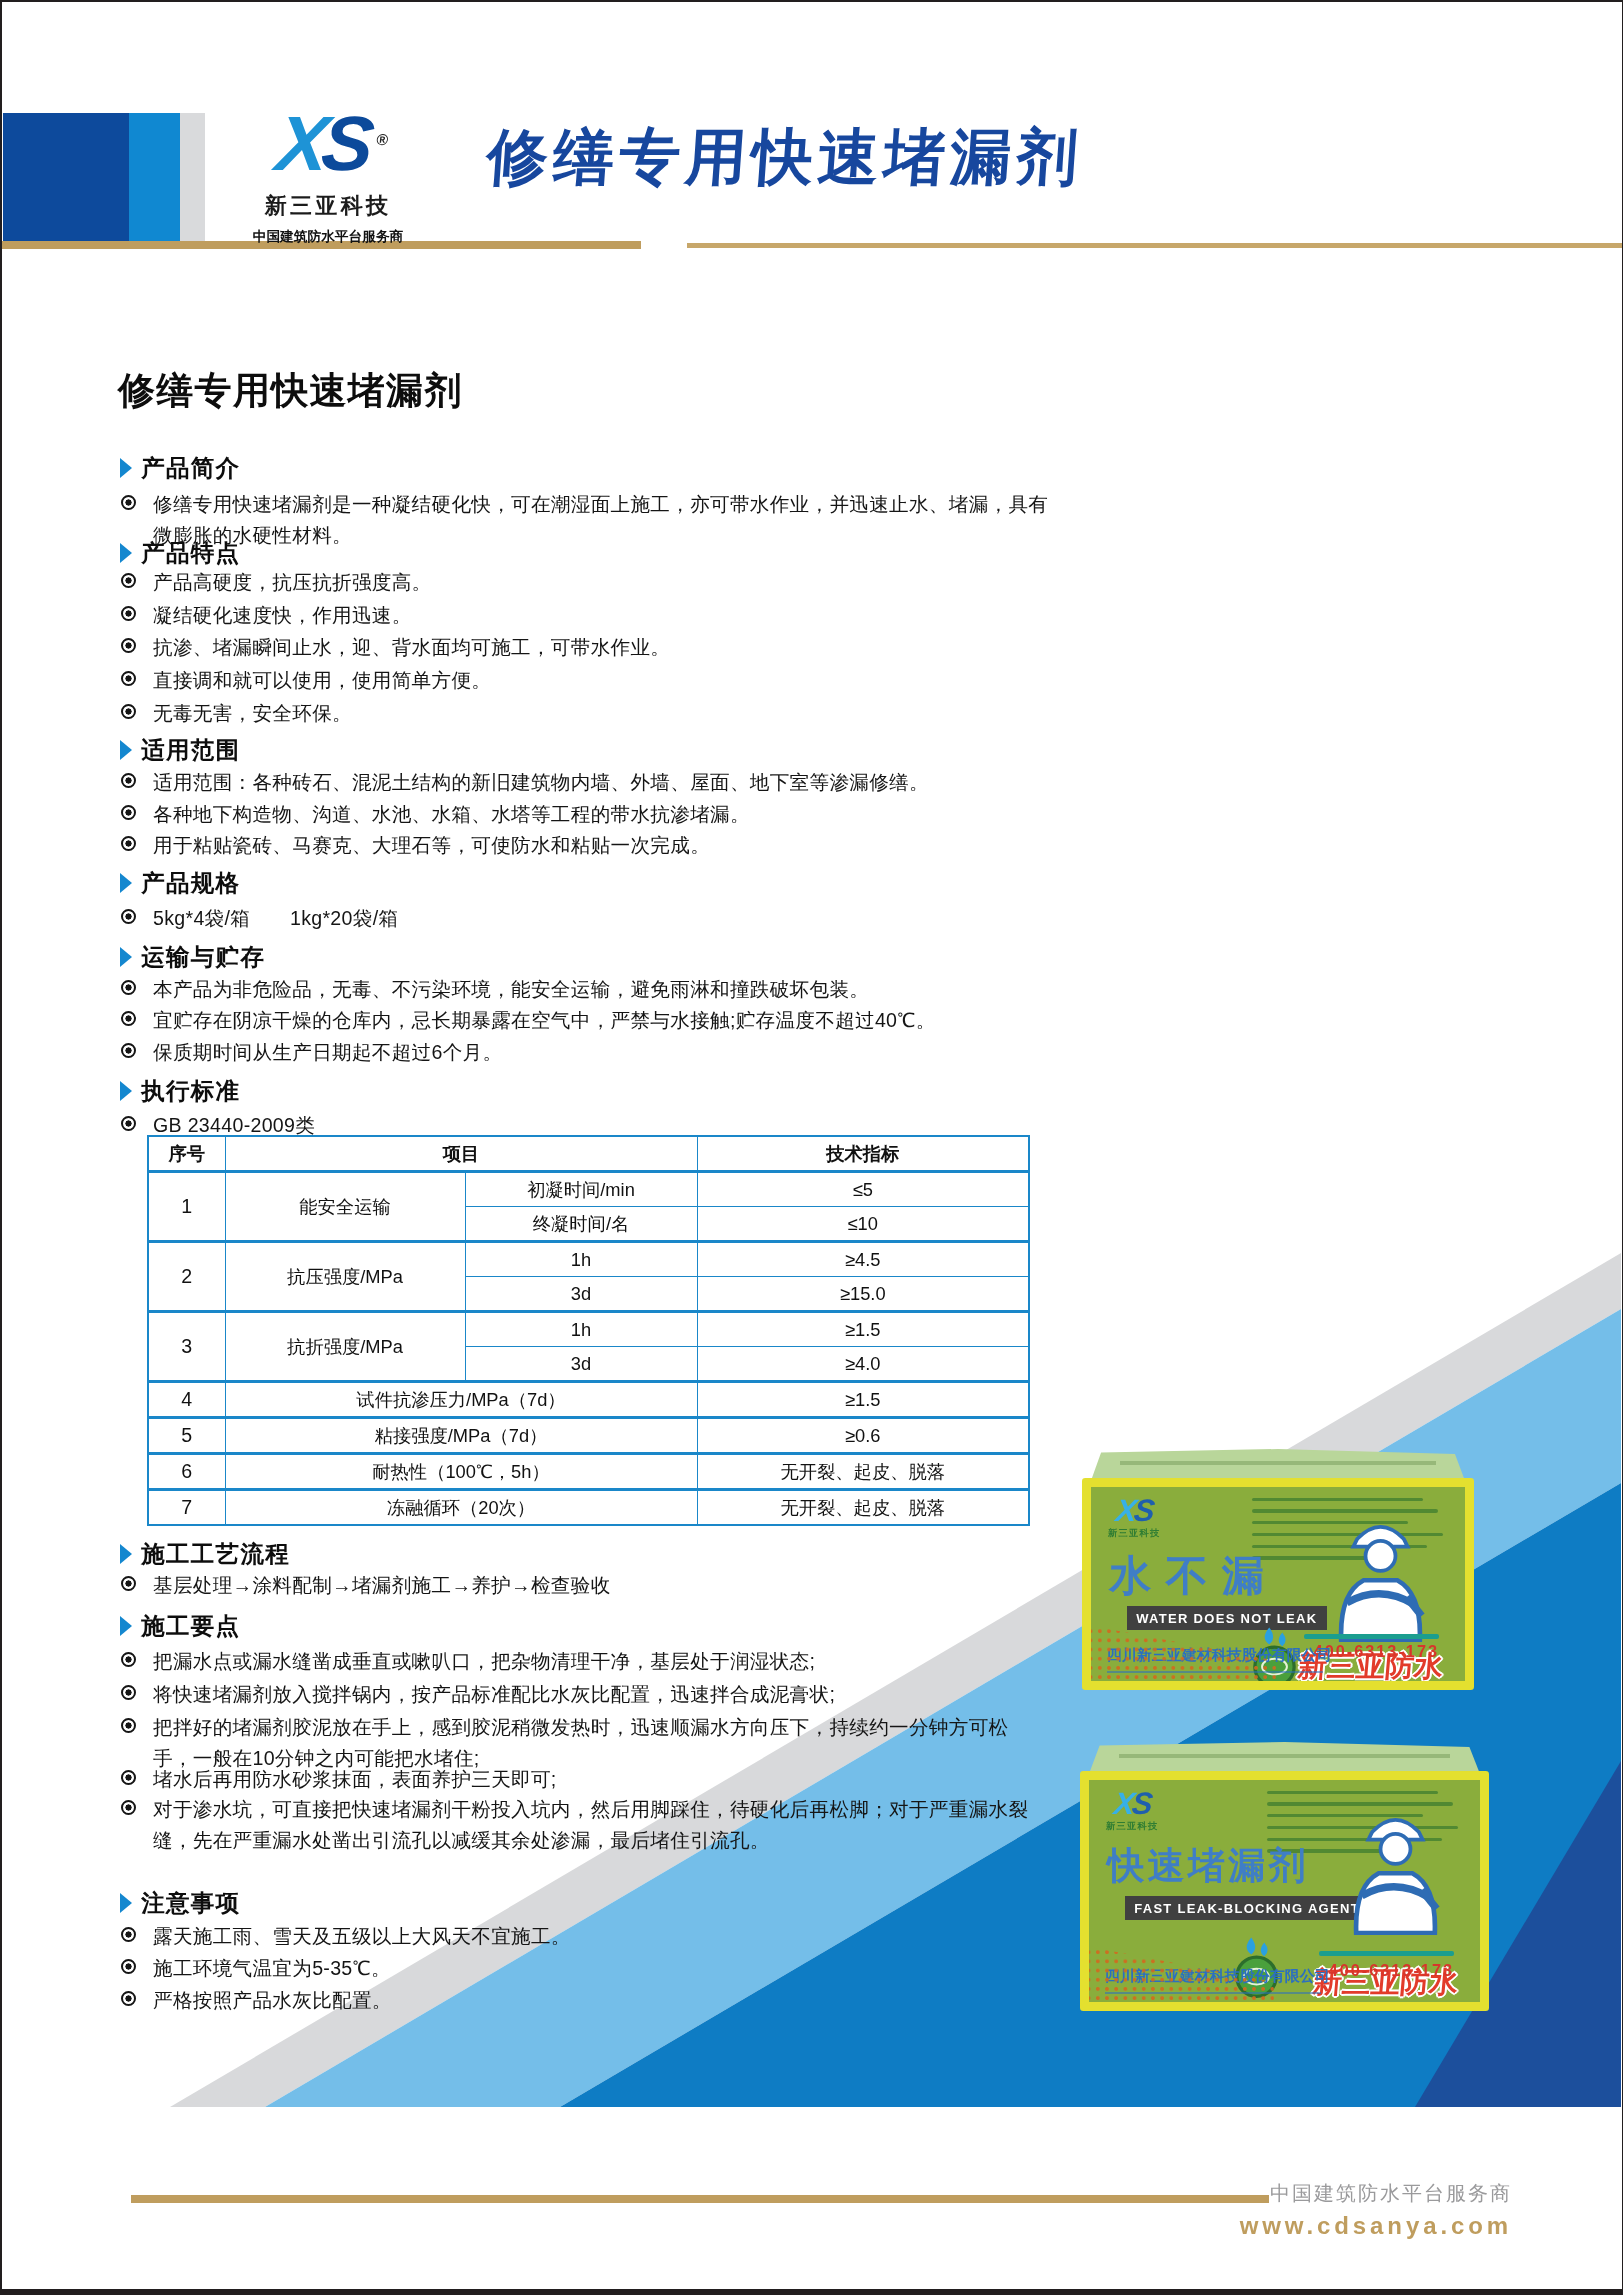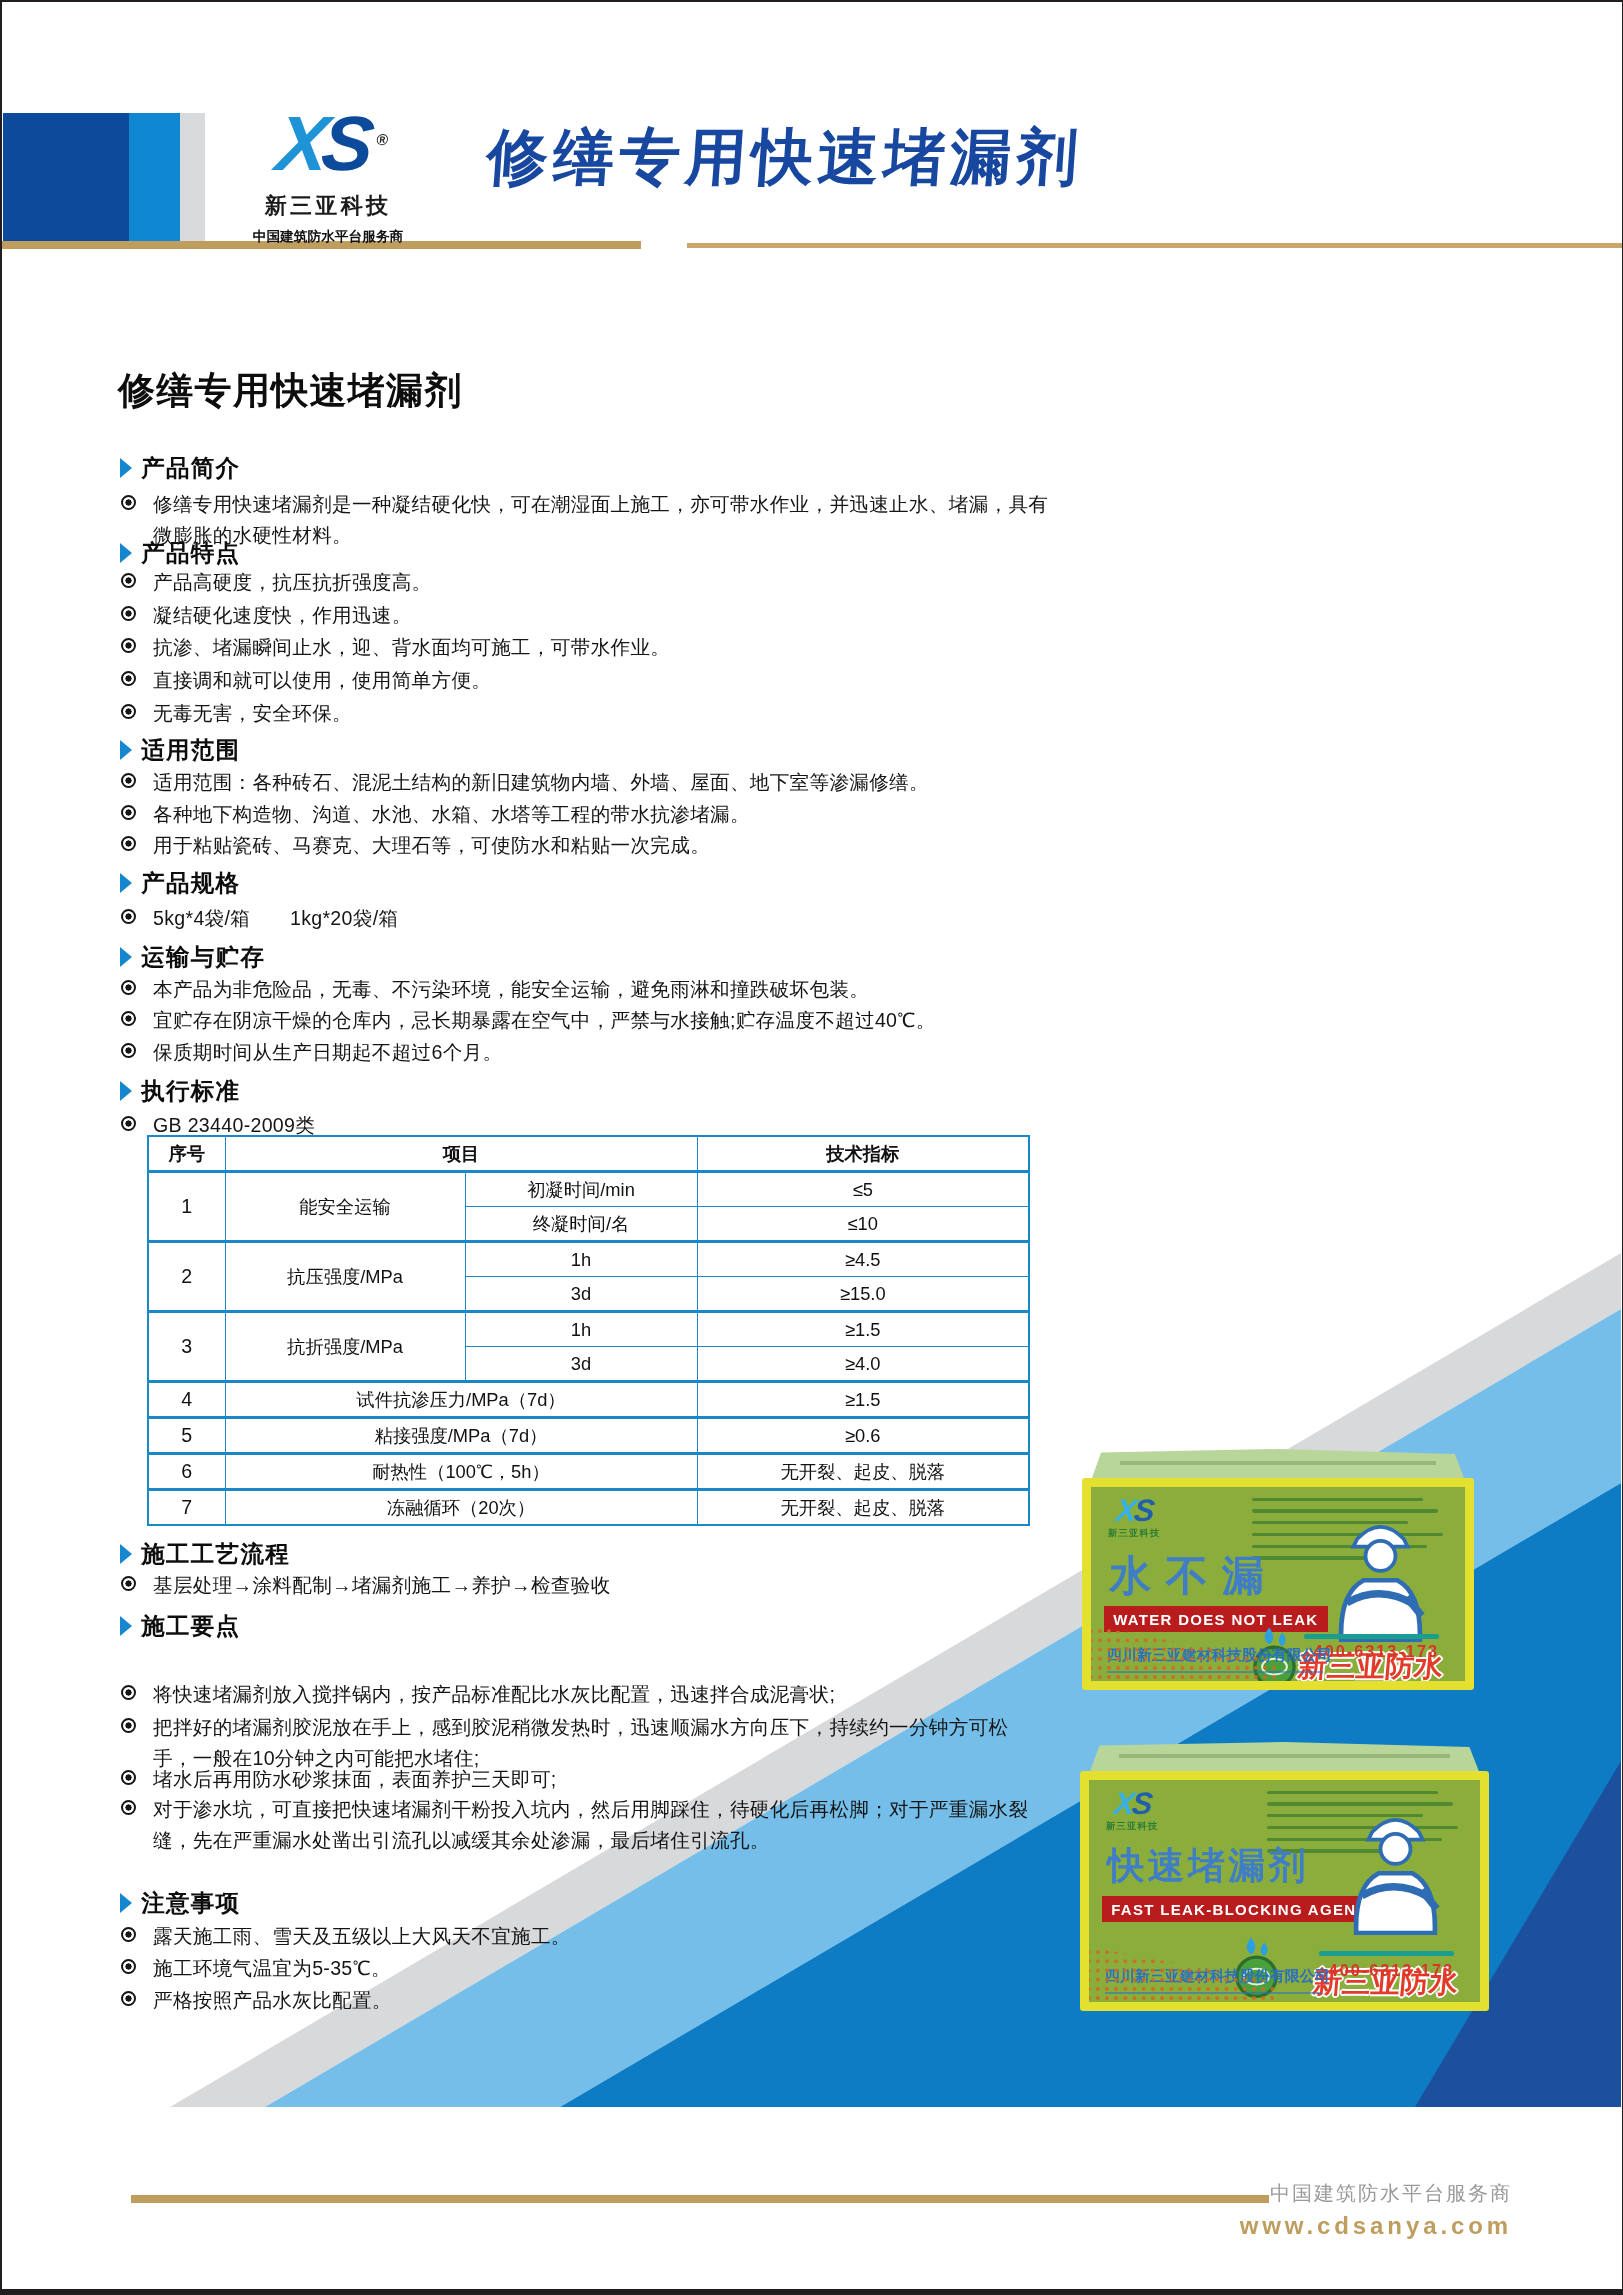--- a/index.html
+++ b/index.html
@@ -61,21 +61,21 @@
         border:9.2px solid #e4e02f; border-radius:3.3px; overflow:hidden;}
   .bx-logo{position:absolute; left:17px; top:7.8px; text-align:center;}
   .bx-xs{font-style:italic; font-weight:900; font-size:31px; line-height:31px; letter-spacing:-2.6px; transform:skewX(-6deg);}
   .bx-xs .lx{color:#37b0e8;} .bx-xs .ls{color:#1f5fae;}
   .bx-logo-sub{font-size:9.2px; font-weight:700; color:#2f7d33; letter-spacing:1.3px; margin-top:1.3px;}
   .bx-lines{position:absolute; right:17px; top:10.5px; width:196px;}
   .bx-lines .ln{height:3.3px; background:#3e7d2f; opacity:.75; border-radius:2px; margin-bottom:8.5px;}
   .bx-name{position:absolute; left:18.3px; top:61px; font-weight:900; color:#3f7ec6; white-space:nowrap;}
   #box1 .bx-name{font-size:42px; letter-spacing:14.4px;}
   #box2 .bx-name{font-size:37px; letter-spacing:3.3px;}
-  .bx-en{position:absolute; left:13px; background:#b91c1c; color:#fff; font-weight:700; font-size:15px;
+  .bx-en{position:absolute; left:36px; background:#404040; color:#fff; font-weight:700; font-size:13px;
          padding:4.6px 9.2px; letter-spacing:1.3px; white-space:nowrap;}
   #box1 .bx-en{top:119px;} #box2 .bx-en{top:116px;}
   .bx-badge{position:absolute;}
   #box1 .bx-badge{left:156px; top:139px;} #box2 .bx-badge{left:140px; top:156px;}
   .bx-worker{position:absolute; right:15.7px; top:23.5px;}
   .bx-brand{position:absolute; right:22px; font-size:29px; font-weight:900; color:#e23b2a; white-space:nowrap;
             transform:skewX(-5deg);
             text-shadow:-2px 0 #fff,2px 0 #fff,0 -2px #fff,0 2px #fff,-1.3px -1.3px #fff,1.3px 1.3px #fff,-1.3px 1.3px #fff,1.3px -1.3px #fff;}
   #box1 .bx-brand{top:160px;} #box2 .bx-brand{top:183px;}
   .bx-teal{position:absolute; right:26px; width:135px; height:5.2px; background:#1b9e8f; border-radius:2px;}
@@ -277,20 +277,24 @@
     </div>
   <div class="bullet" style="top:1568px">
       <span class="bi"></span>
       <span class="bt">基层处理→涂料配制→堵漏剂施工→养护→检查验收</span>
     </div>
 
   <div class="sec-h" style="top:1608px">
       <span class="tri"></span>
       <span class="st">施工要点</span>
     </div>
+  <div class="bullet" style="top:1644px">
+      <span class="bi"></span>
+      <span class="bt">把漏水点或漏水缝凿成垂直或嗽叭口，把杂物清理干净，基层处于润湿状态;</span>
+    </div>
   <div class="bullet" style="top:1677px">
       <span class="bi"></span>
       <span class="bt">将快速堵漏剂放入搅拌锅内，按产品标准配比水灰比配置，迅速拌合成泥膏状;</span>
     </div>
   <div class="bullet" style="top:1710px;width:916px">
       <span class="bi"></span>
       <span class="bt" style="width:889px">把拌好的堵漏剂胶泥放在手上，感到胶泥稍微发热时，迅速顺漏水方向压下，持续约一分钟方可松手，一般在10分钟之内可能把水堵住;</span>
     </div>
   <div class="bullet" style="top:1762px">
       <span class="bi"></span>

